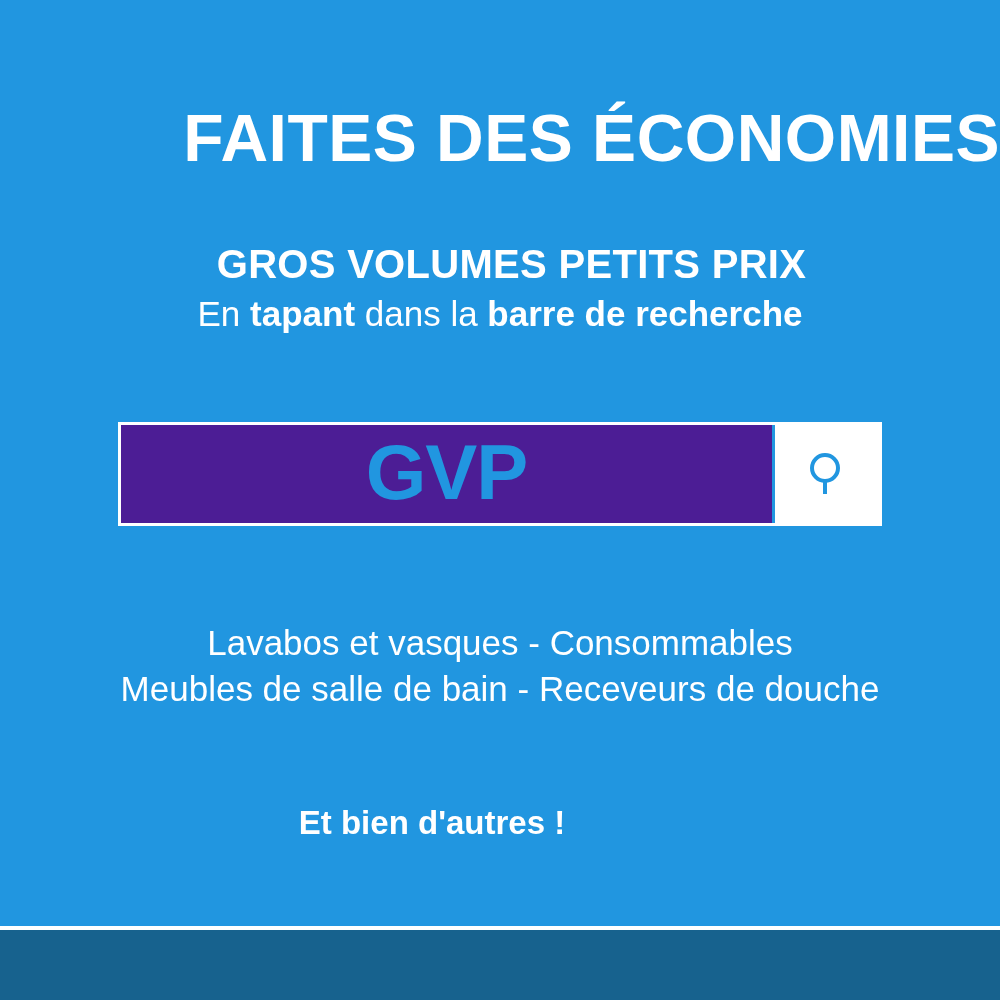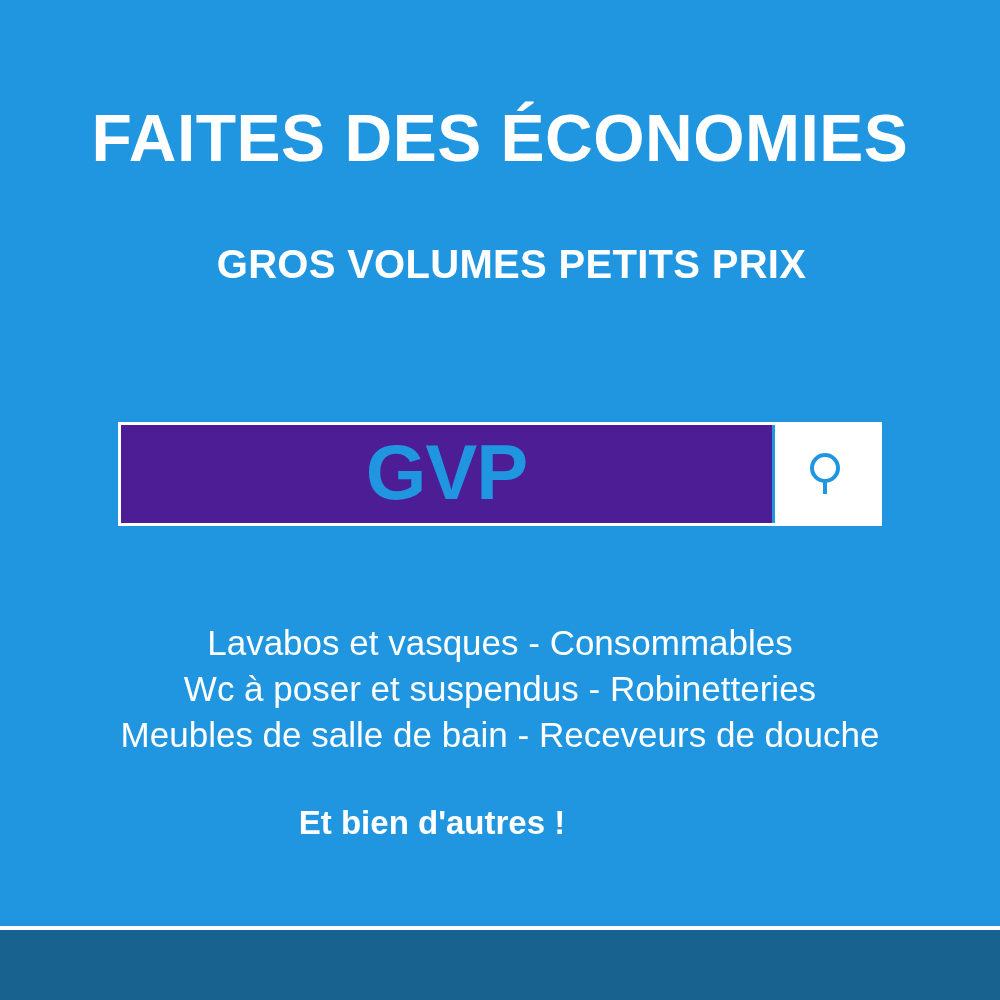--- a/index.html
+++ b/index.html
@@ -18,21 +18,21 @@
     width: 1000px;
     height: 1000px;
     background: #2196e0;
     box-sizing: border-box;
   }
   .headline {
     position: absolute;
     top: 104px;
     left: 0;
     width: 1000px;
-    text-align: center;
+    text-align: right;
     color: #ffffff;
     font-size: 66px;
     font-weight: bold;
     letter-spacing: 0.5px;
     line-height: 1.05;
   }
   .sub-block {
     position: absolute;
     top: 238px;
     left: 0;
@@ -137,39 +137,39 @@
 </style>
 </head>
 <body>
 
 <div class="banner">
 
   <div class="headline">FAITES DES ÉCONOMIES</div>
 
   <div class="sub-block">
     <div class="sub-line-2">GROS VOLUMES PETITS PRIX</div>
+    <div class="sub-line-3"><span>En </span><b>tapant</b><span> dans la </span><b>barre de recherche</b></div>
   </div>
 
   <div class="searchbar">
     <div class="search-field">
       <span class="search-term" title="GVP">GVP</span>
     </div>
     <div class="search-button">
       <span>
         <svg width="56" height="56" viewBox="0 0 56 56" aria-hidden="true">
           <circle cx="26" cy="22" r="13" fill="none" stroke="#2196e0" stroke-width="4"></circle>
           <line x1="26" y1="35" x2="26" y2="48" stroke="#2196e0" stroke-width="4" stroke-linecap="butt"></line>
         </svg>
       </span>
     </div>
   </div>
 
   <div class="products">
     <div>Lavabos et vasques - Consommables</div>
-    <div>Wc à poser et suspendus - Robinetteries</div>
     <div>Meubles de salle de bain - Receveurs de douche</div>
   </div>
 
   <div class="footer-note">Et bien d'autres !</div>
 
   <div class="divider"></div>
   <div class="bottom-bar"></div>
 
 </div>
 

